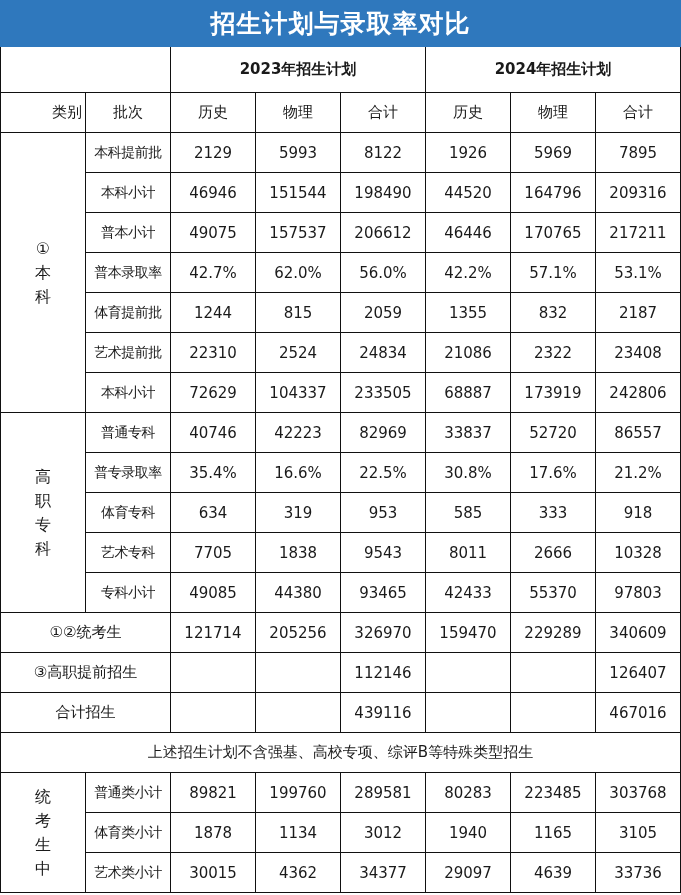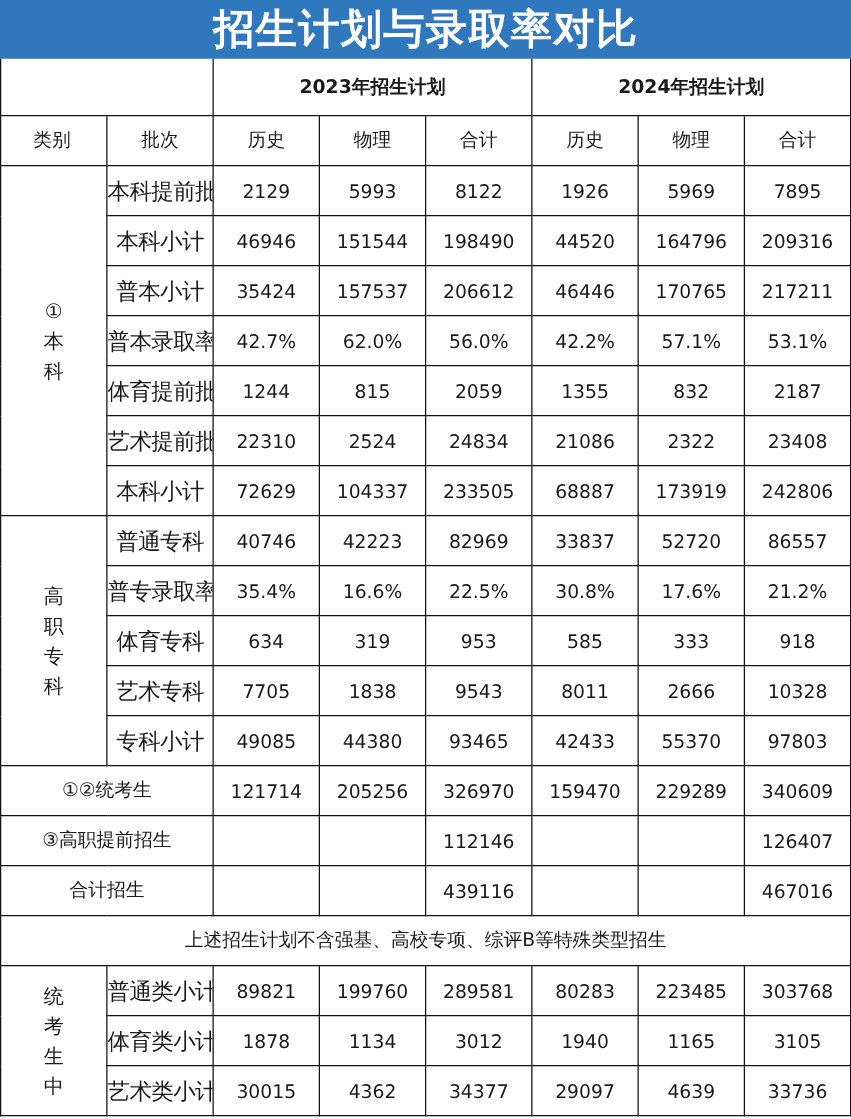--- a/index.html
+++ b/index.html
@@ -1,28 +1,28 @@
 <!DOCTYPE html>
 <html><head>
 <meta charset="utf-8">
 <style>
   html, body { margin:0; padding:0; background:#ffffff; }
   body { width:681px; height:895px; overflow:hidden; font-family:"DejaVu Sans","Liberation Sans",sans-serif; color:#1a1a1a; }
-  .title-bar { height:47px; background:#2f78bd; color:#ffffff; display:flex; align-items:center; justify-content:center; font-size:33px; font-weight:bold; letter-spacing:1px;font-family:Liberation Serif, serif; }
+  .title-bar { height:47px; background:#2f78bd; color:#ffffff; display:flex; align-items:center; justify-content:center; font-size:25px; font-weight:bold; letter-spacing:1px;font-family:Liberation Serif, serif; }
   table { border-collapse:collapse; table-layout:fixed; width:681px;padding-left:18px; }
   td { border:1.5px solid #111; text-align:center; vertical-align:middle; font-size:15px; padding:0; overflow:hidden; white-space:nowrap; }
   col { width:85px; }
   tr.h1 td { height:45px; }
   tr.h2 td { height:39px; }
   tr.r td { height:39px; }
   .yr { font-weight:bold; font-size:15px; }
-  .cat-label { text-align:center; padding-right:3px;margin-top:45px; }
+  .cat-label { text-align:right; padding-right:3px;margin-top:45px; }
   .vert { white-space:normal; line-height:24px; font-size:16px; }
   .vert span { display:block; }
-  .batch { font-size:18px; letter-spacing:-0.5px; }
+  .batch { font-size:14px; letter-spacing:-0.5px; }
   .note td { height:39px; }
   table tr:first-child td { border-top:none; }
 </style>
 </head>
 <body>
 
 <div class="title-bar">招生计划与录取率对比</div>
 
 <table>
   <colgroup>
@@ -71,21 +71,21 @@
         <td class="batch">本科小计</td>
         <td>46946</td>
         <td>151544</td>
         <td>198490</td>
         <td>44520</td>
         <td>164796</td>
         <td>209316</td>
       </tr>
       <tr class="r">
         <td class="batch">普本小计</td>
-        <td>35424</td>
+        <td>49075</td>
         <td>157537</td>
         <td>206612</td>
         <td>46446</td>
         <td>170765</td>
         <td>217211</td>
       </tr>
       <tr class="r">
         <td class="batch">普本录取率</td>
         <td>42.7%</td>
         <td>62.0%</td>

